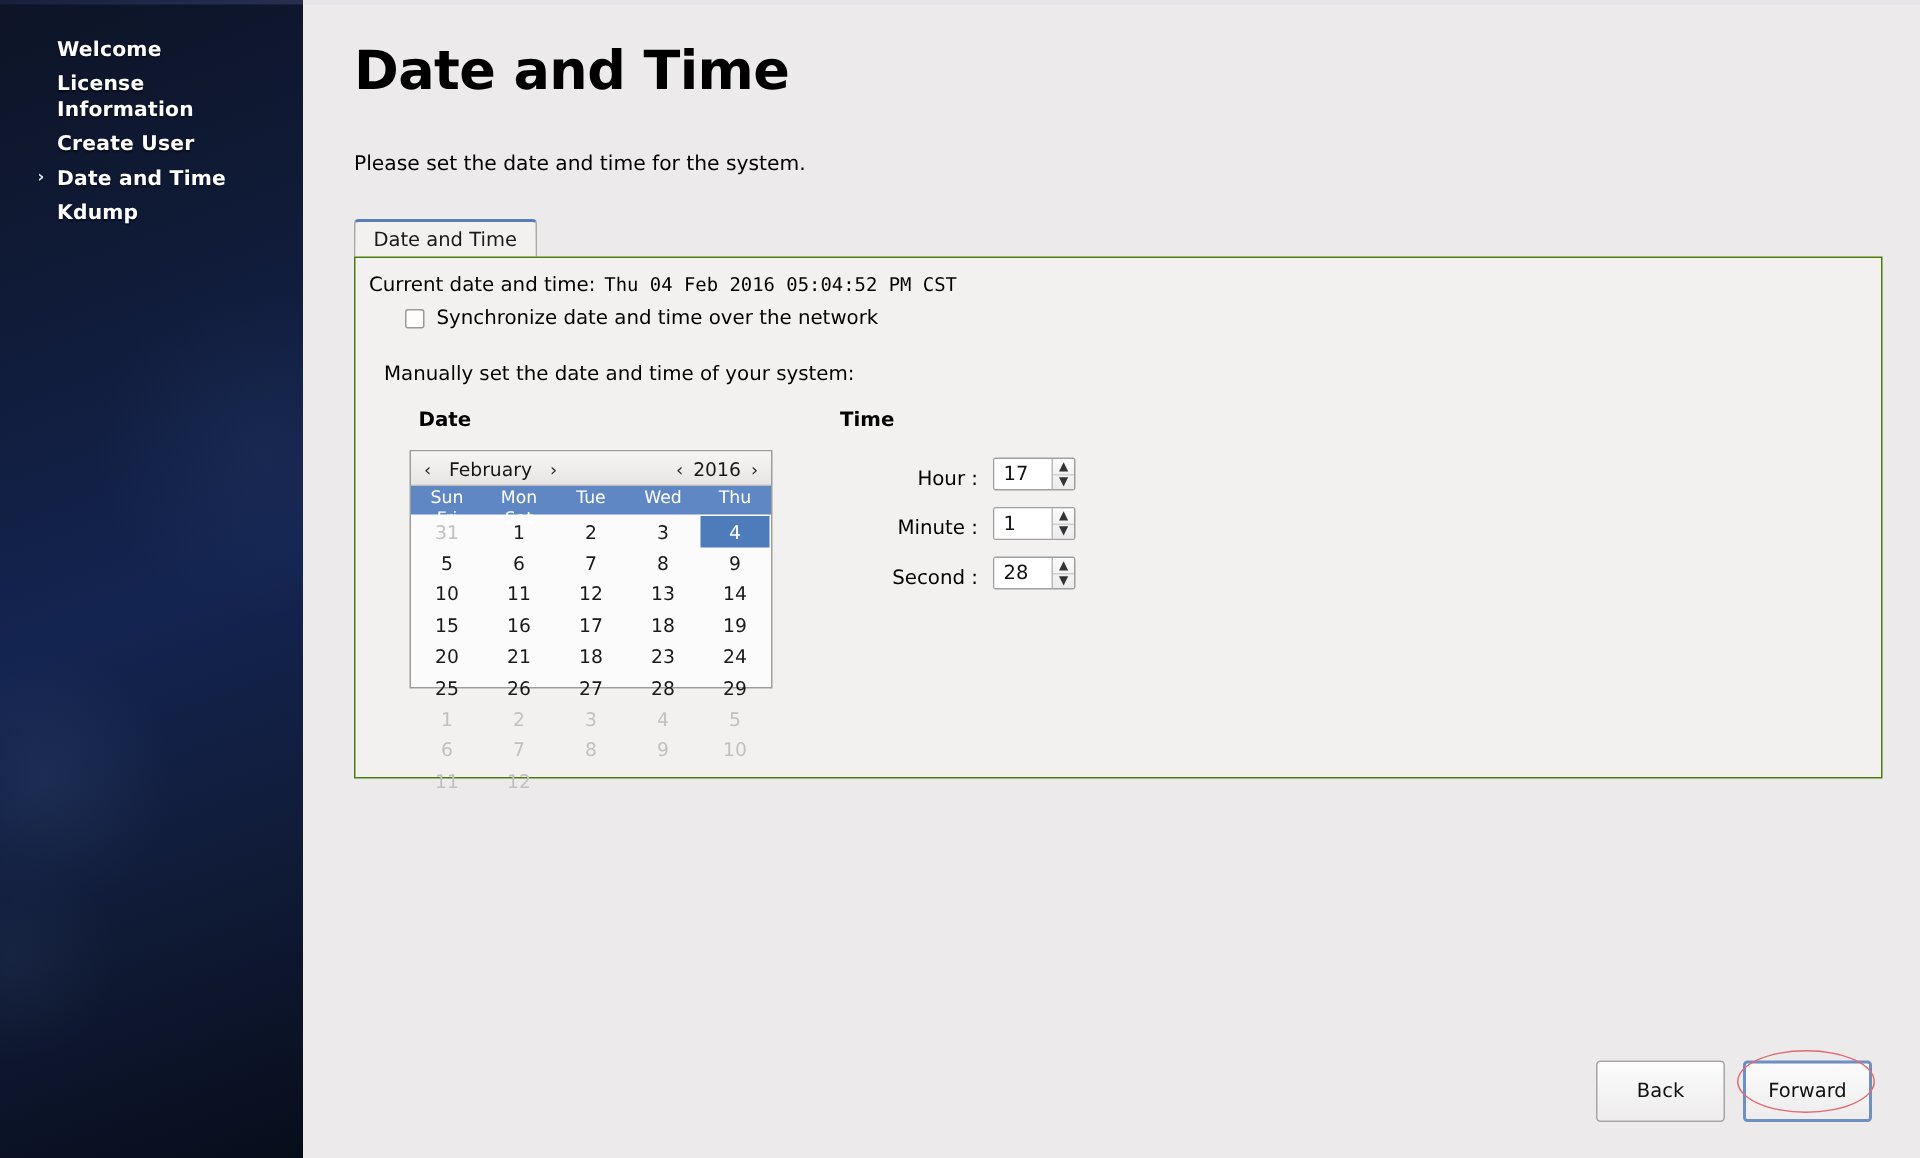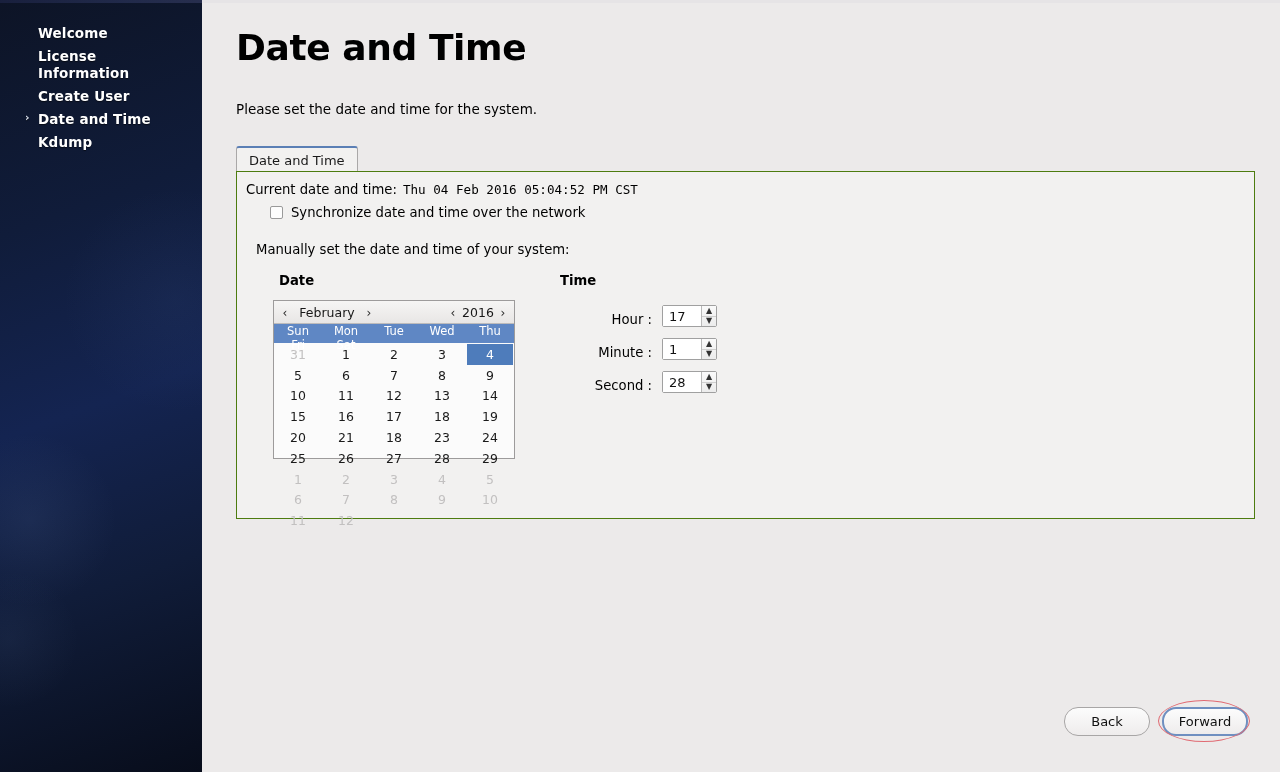--- a/index.html
+++ b/index.html
@@ -234,26 +234,26 @@
     flex: 1;
     display: flex; align-items: center; justify-content: center;
     font-size: 8px; color: #333;
     line-height: 8px;
   }
   .spin-btn.up { border-bottom: 1px solid #cfcfcf; }
 
   
   .footer-btn {
     position: absolute;
-    height: 29px;
+    height: 41px;
     font-size: 13px; color: #111;
     display: flex; align-items: center; justify-content: center;
     background: linear-gradient(180deg,#fcfcfc 0%, #eeecec 100%);
     border: 1px solid #a8a6a6;
-    border-radius: 14px;
+    border-radius: 3px;
   }
   #btn-back { left: 862px; top: 707px; width: 86px; }
   #btn-forward {
     left: 960px; top: 707px; width: 86px;
     border: 2px solid #6f8fc0;
   }
   #annot-ellipse {
     position: absolute;
     left: 1158px; top: 700px;
     width: 92px; height: 42px;

